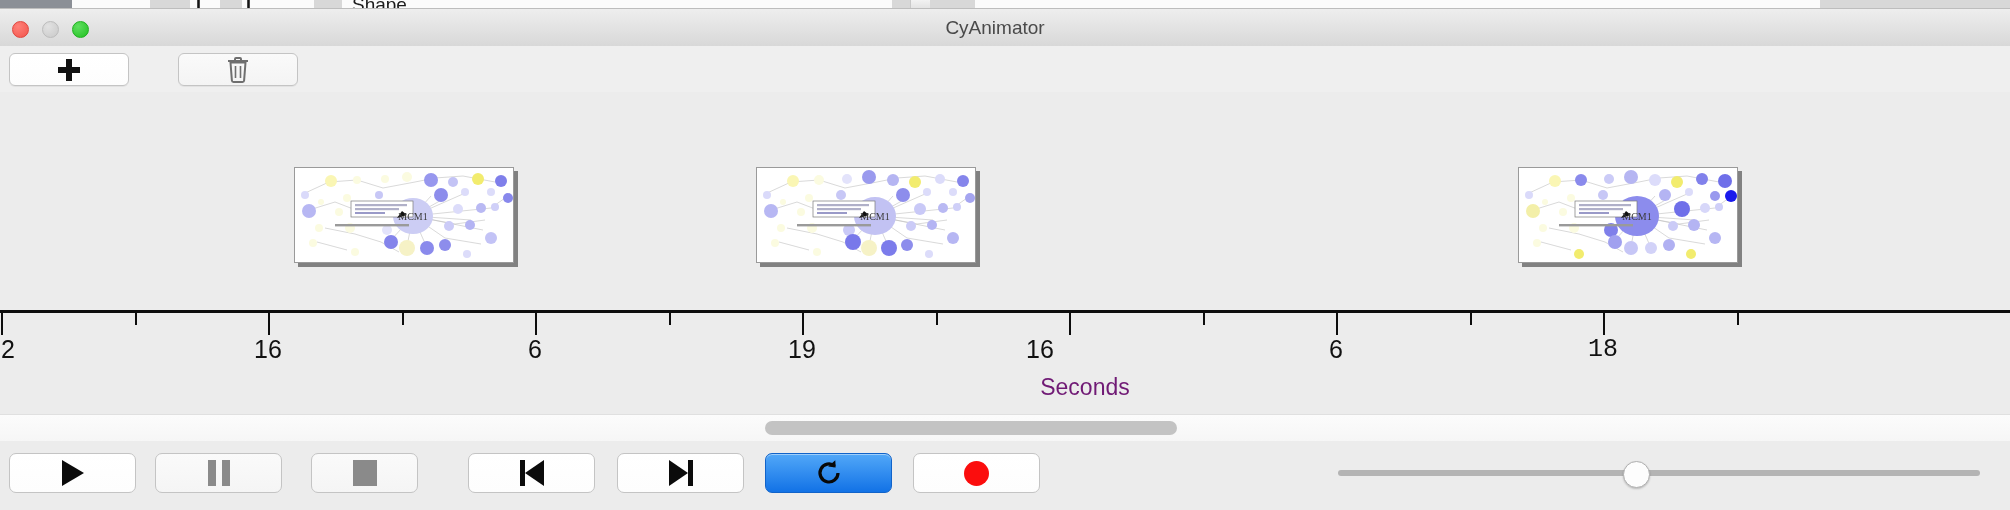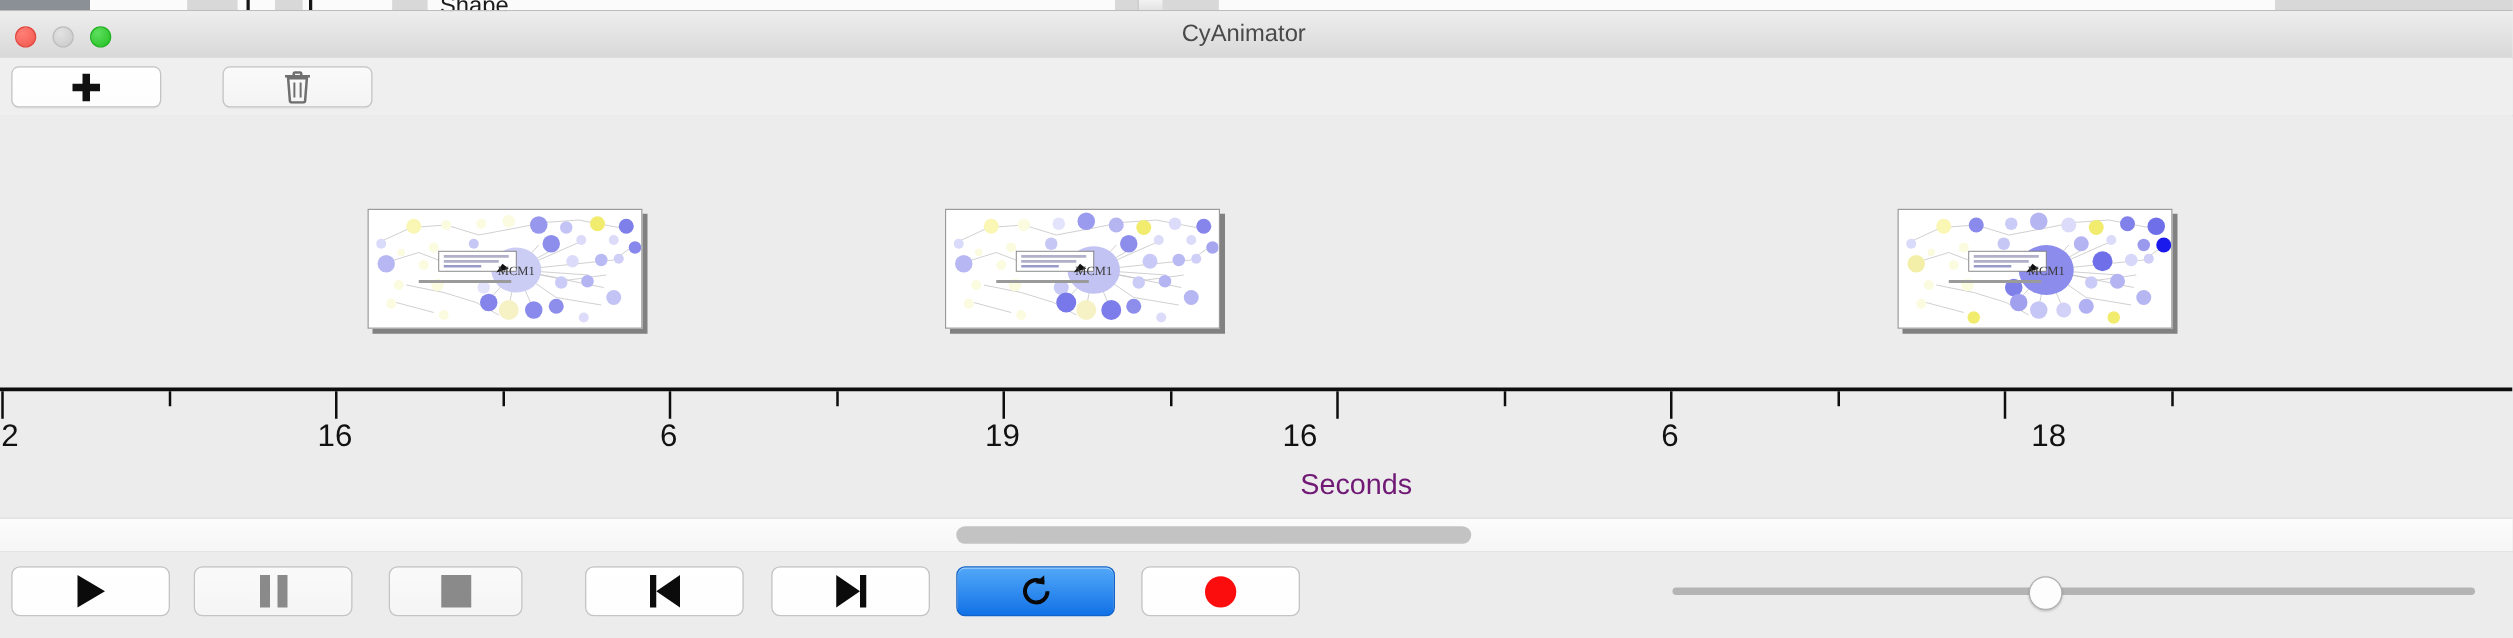--- a/index.html
+++ b/index.html
@@ -404,21 +404,21 @@
           <div class="tlabel" style="left: 268px;">16</div>
           <div class="tick major" style="left: 535px;"></div>
           <div class="tlabel" style="left: 535px;">6</div>
           <div class="tick major" style="left: 802px;"></div>
           <div class="tlabel" style="left: 802px;">19</div>
           <div class="tick major" style="left: 1069px;"></div>
           <div class="tlabel" style="left: 1040px; text-align: center;">16</div>
           <div class="tick major" style="left: 1336px;"></div>
           <div class="tlabel" style="left: 1336px;">6</div>
           <div class="tick major" style="left: 1603px;"></div>
-          <div class="tlabel" style="left: 1639px;">18</div>
+          <div class="tlabel" style="left: 1603px; font-family: Liberation Mono, monospace;">18</div>
           <div class="tick minor" style="left: 134.5px;"></div>
           <div class="tick minor" style="left: 401.5px;"></div>
           <div class="tick minor" style="left: 668.5px;"></div>
           <div class="tick minor" style="left: 935.5px;"></div>
           <div class="tick minor" style="left: 1202.5px;"></div>
           <div class="tick minor" style="left: 1469.5px;"></div>
           <div class="tick minor" style="left: 1736.5px;"></div>
         </div>
       <div class="axis-title" style="left:1085px;">Seconds</div>
     </div>

